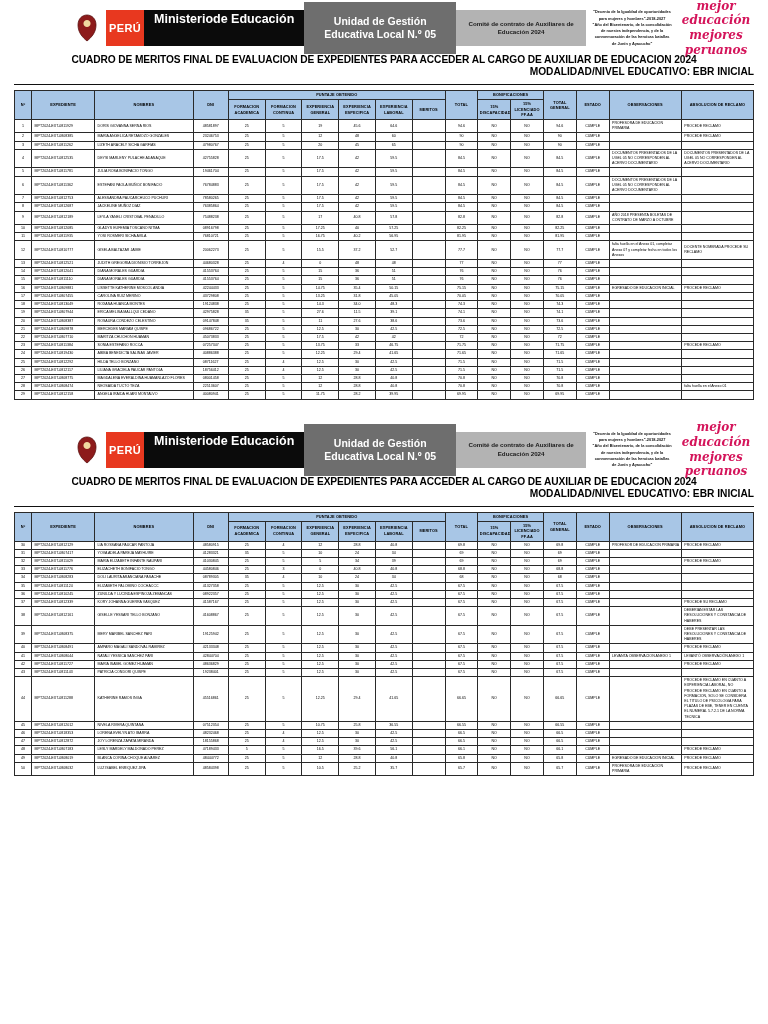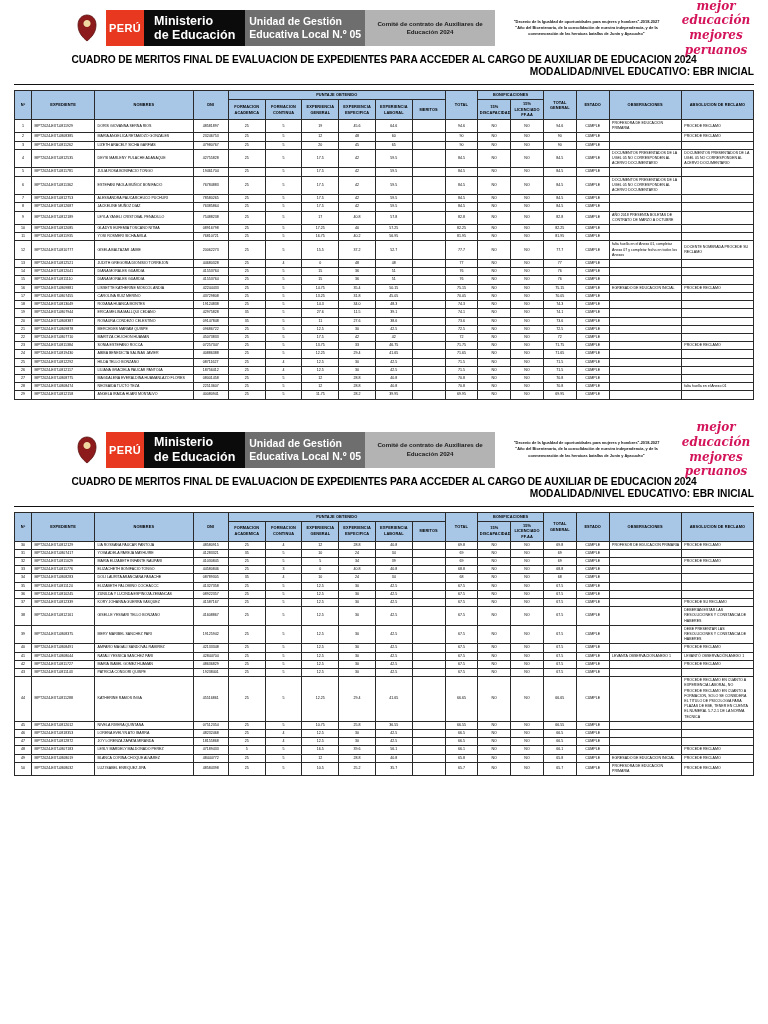--- a/index.html
+++ b/index.html
@@ -36,30 +36,30 @@
     color: #fff;
     width: 38px; height: 36px;
     display: flex; align-items: center; justify-content: center;
     font-size: 11px; font-weight: bold; letter-spacing: .3px;
   }
   .blk-min {
     background: #0b0b0b;
     color: #fff;
     height: 36px;
     padding: 2px 10px 2px 10px;
-    display: flex; flex-direction: column; justify-content: center;
+    display: flex; flex-direction: row; justify-content: center;
     font-size: 12.5px; font-weight: bold; line-height: 1.15;
   }
   .blk-ugel {
     background: #6e6e6e;
     color: #fff;
-    height: 36px;
-    padding: 2px 4px;
+    height: 52px;
+    padding: 2px 20px;
     display: flex; flex-direction: column; justify-content: center;
-    font-size: 10.5px; font-weight: bold; line-height: 1.2;
+    font-size: 10.5px; font-weight: bold; line-height: 1.2; text-align: center;
   }
   .blk-comite {
     background: #b3b3b3;
     color: #1a1a1a;
     height: 36px;
     width: 130px;
     padding: 2px 6px;
     display: flex; flex-direction: column; align-items: center; justify-content: center;
     text-align: center;
     font-size: 6.2px; font-weight: bold; line-height: 1.35;

